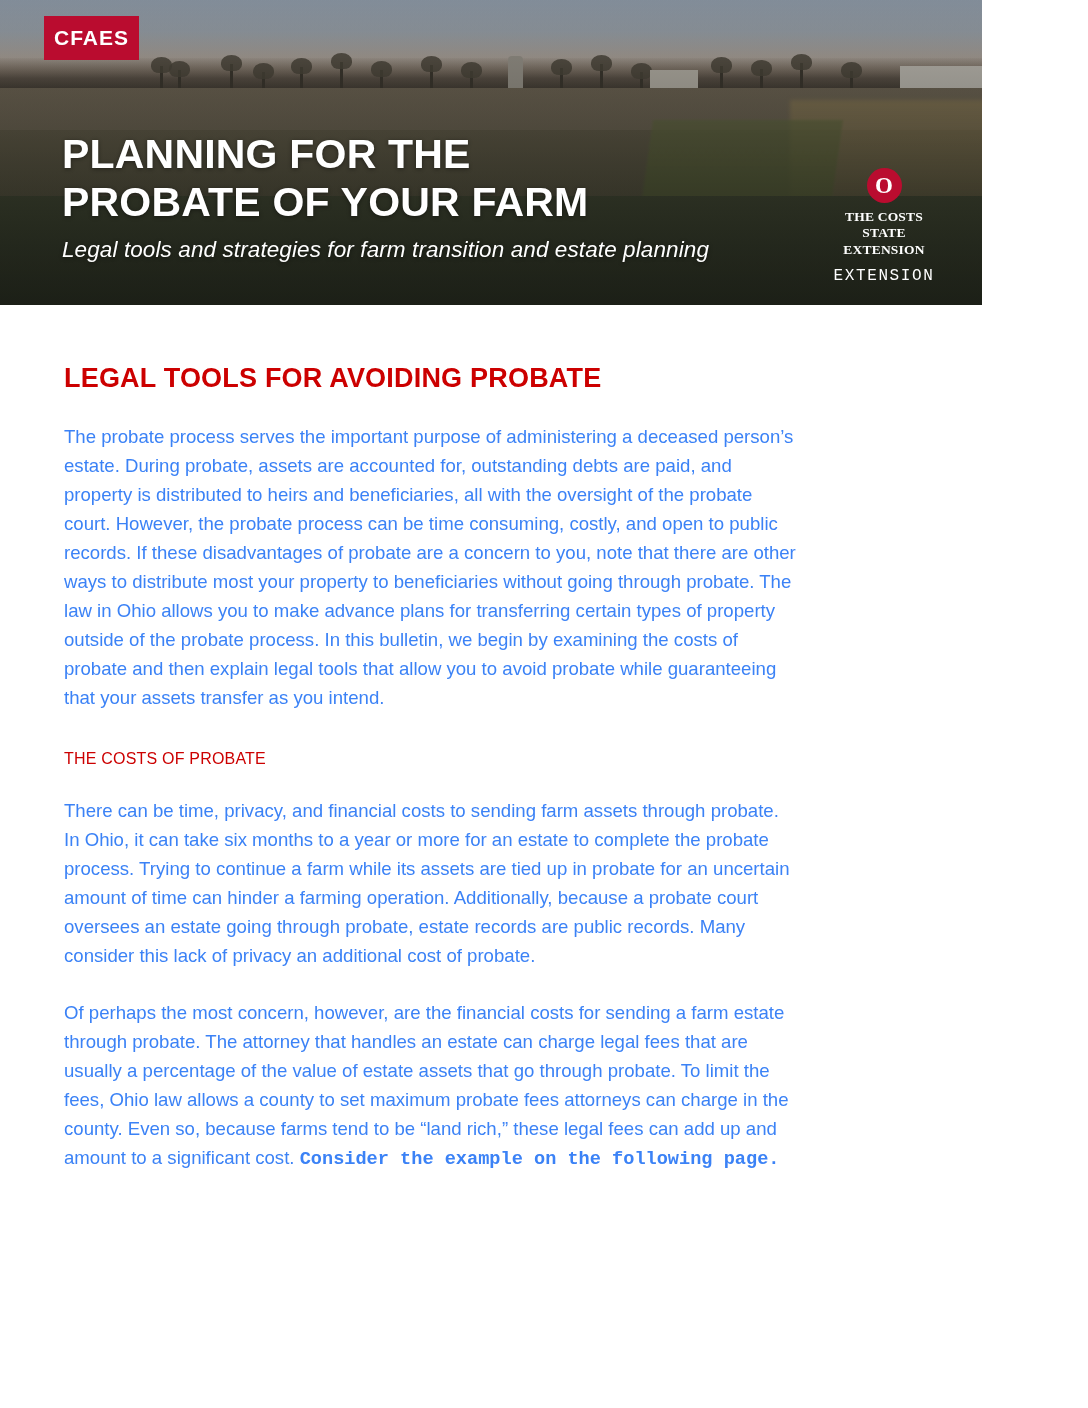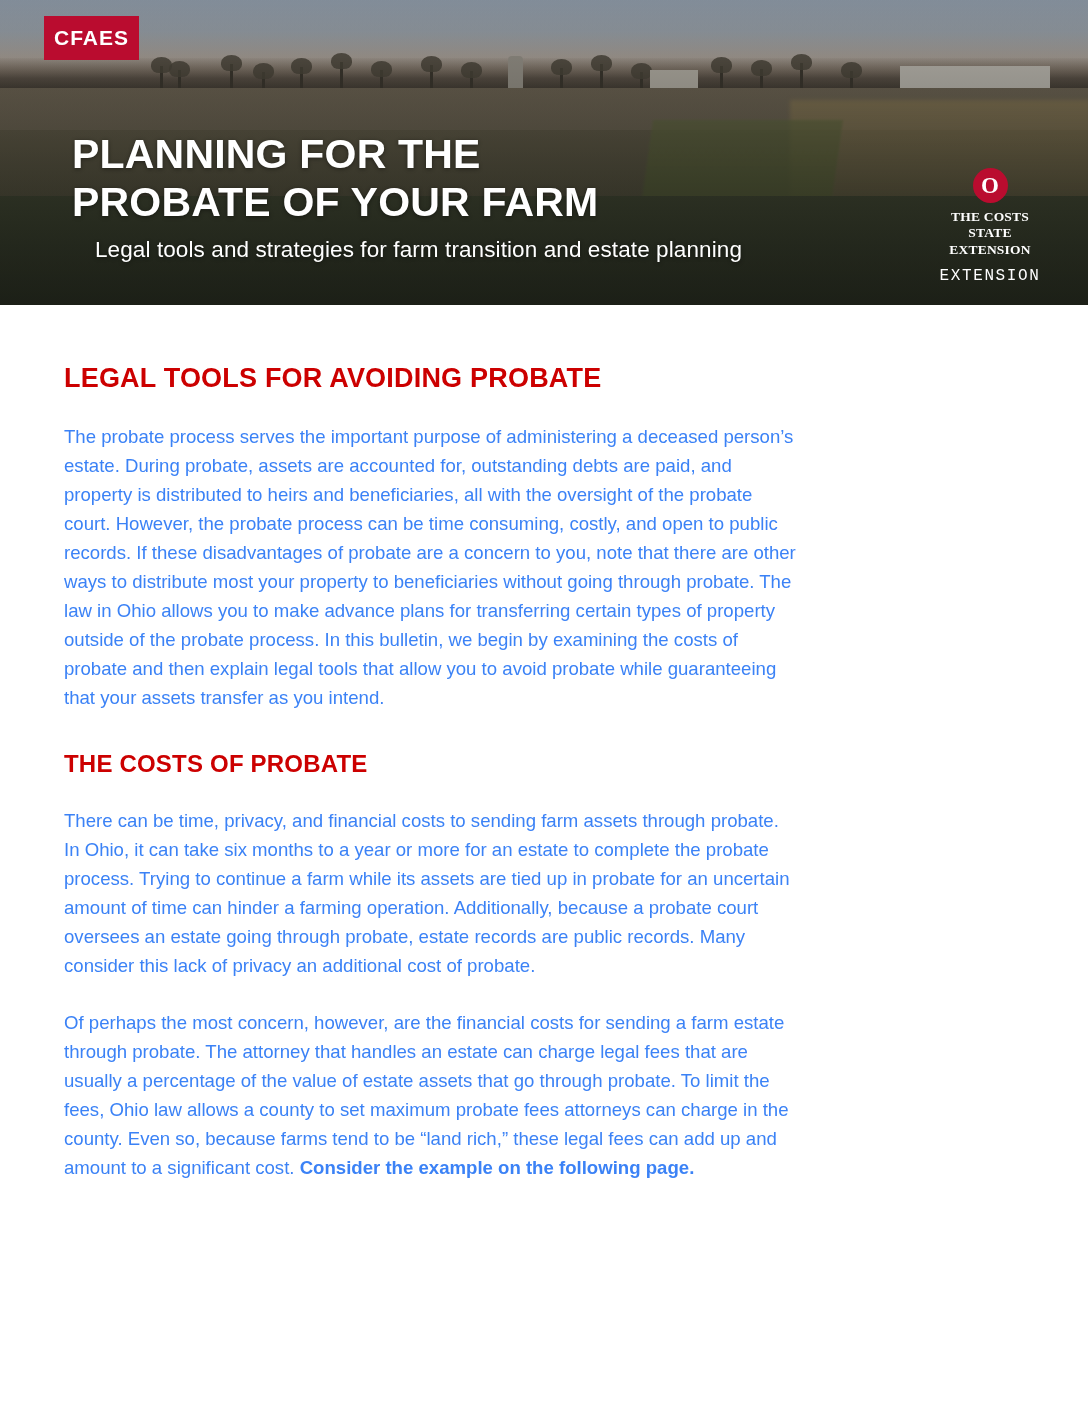--- a/index.html
+++ b/index.html
@@ -12,21 +12,21 @@
     height: 1408px;
     font-family: "Liberation Sans", sans-serif;
     color: #1a1a1a;
     position: relative;
     overflow: hidden;
   }
 
   
   .banner {
     position: relative;
-    width: 1088px;
+    width: 982px;
     height: 305px;
     overflow: hidden;
     background: #a21caf;
   }
   .banner-sky {
     position: absolute;
     left: 0; top: 0;
     width: 1088px;
     height: 90px;
     background: linear-gradient(to bottom, #8e9aa8 0%, #9aa2ab 35%, #b4a79b 70%, #c9a98e 100%);
@@ -139,37 +139,37 @@
     font-weight: bold;
     font-size: 21px;
     letter-spacing: 1px;
     display: flex;
     align-items: center;
     justify-content: center;
   }
 
   .banner-text {
     position: absolute;
-    left: 72px;
+    left: 62px;
     top: 130px;
     color: #ffffff;
   }
   .banner-title {
     font-size: 41px;
     font-weight: bold;
     line-height: 1.18;
     letter-spacing: .2px;
     text-shadow: 0 1px 4px rgba(0,0,0,.45);
   }
   .banner-sub {
     margin-top: 10px;
     font-size: 22.5px;
+    font-style: italic;
     letter-spacing: .1px;
     text-shadow: 0 1px 4px rgba(0,0,0,.45);
-    margin-left: 23px;
   }
 
   .osu-block {
     position: absolute;
     right: 42px;
     top: 168px;
     width: 112px;
     text-align: center;
     color: #ffffff;
   }
@@ -210,34 +210,35 @@
   }
   h1.section-title {
     color: #cc0000;
     font-size: 27px;
     font-weight: bold;
     letter-spacing: .2px;
     margin: 58px 0 0 0;
   }
   h2.sub-title {
     color: #cc0000;
-    font-size: 24px;
-    font-weight: bold;
+    font-size: 16px;
+    font-weight: normal;
     letter-spacing: .2px;
     margin: 38px 0 0 0;
   }
   p.body-par {
     font-size: 18.6px;
     line-height: 1.56;
     color: #3b82f6;
     margin: 28px 0 0 0;
     text-align: left;
   }
   p.body-par b {
     font-weight: bold;
+    font-family: Liberation Mono, monospace;
   }
 </style>
 </head>
 <body>
 
 <div class="banner">
   <div class="banner-sky"></div>
 
   <div class="banner-treeline">
     <div class="tree" style="left:160px;height:26px;"></div>

